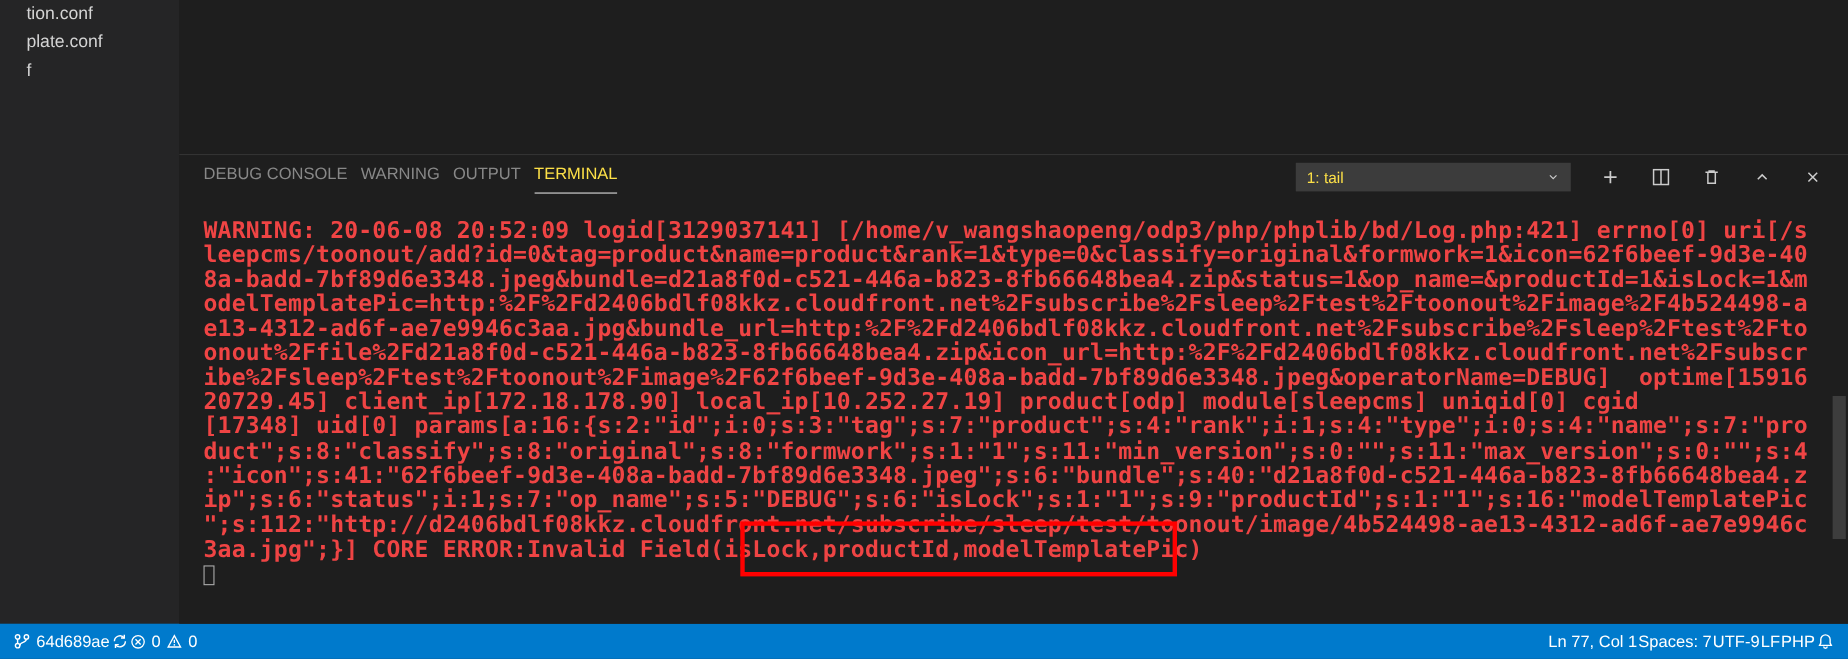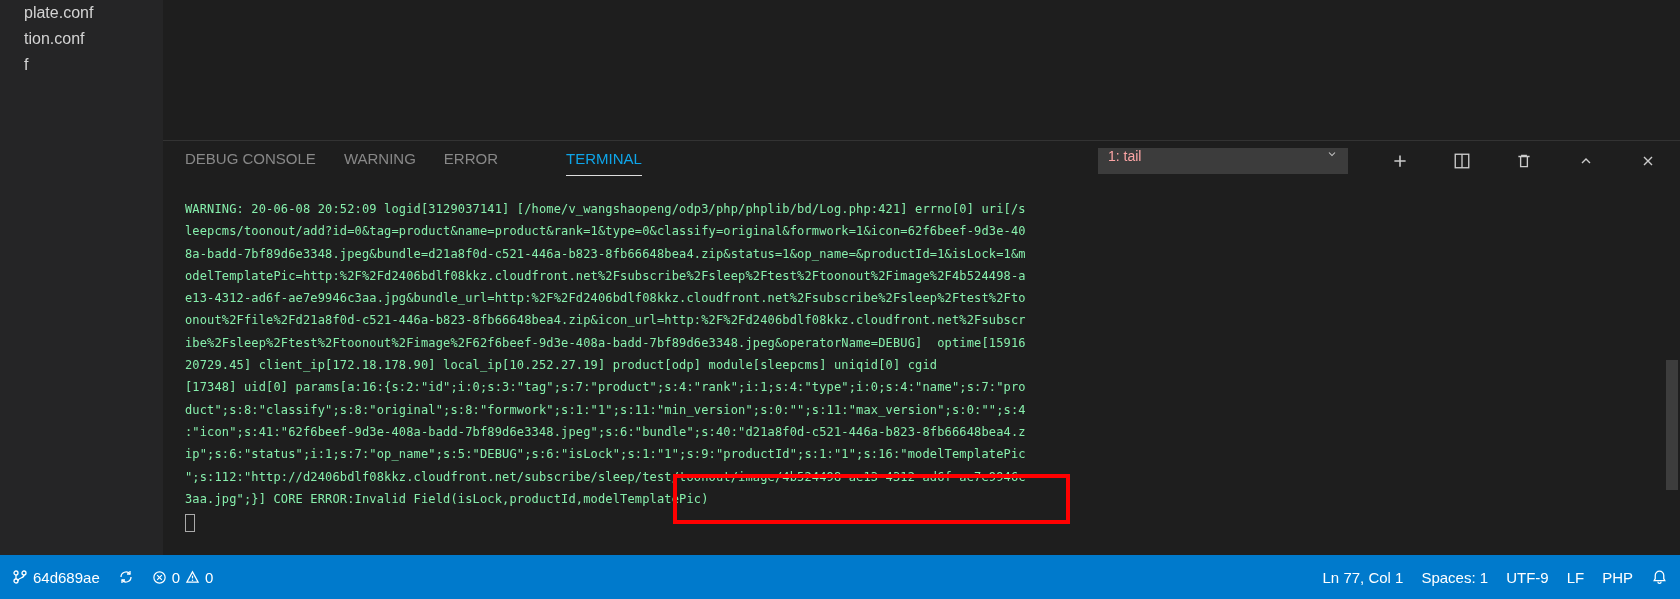--- a/index.html
+++ b/index.html
@@ -43,42 +43,42 @@
   }
   .editor-top {
     height: 140px;
     background: #1e1e1e;
   }
   .panel-header {
     display: flex;
     align-items: center;
     height: 40px;
     padding: 0 22px;
-    gap: 28px;
+    gap: 12px;
     font-size: 15px;
     color: #888;
     border-top: 1px solid #333;
   }
   .panel-header .tab {
     padding: 4px 0 8px 0;
     cursor: pointer;
   }
   .panel-header .tab.active {
-    color: #0ea5e9;
+    color: #fde047;
     border-bottom: 1px solid #ddd;
-    margin-left: 40px;
   }
   .panel-header .spacer {
     flex: 1;
   }
   .panel-header .dropdown {
     display: flex;
+    align-items: center;
     justify-content: space-between;
     background: #3c3c3c;
-    color: #fca5a5;
+    color: #fde047;
     height: 26px;
     width: 250px;
     padding: 0 10px;
     font-size: 14px;
   }
   .panel-header .icon-btn {
     color: #ccc;
     width: 20px;
     height: 20px;
     display: flex;
@@ -89,48 +89,49 @@
   }
   .terminal {
     flex: 1;
     position: relative;
     background: #1e1e1e;
     padding: 18px 22px 0 22px;
     min-height: 0;
   }
   .terminal-text {
     font-family: Menlo, Consolas, "DejaVu Sans Mono", monospace;
-    font-size: 12px;
+    font-size: 21px;
     line-height: 22.3px;
-    color: #86efac;
+    color: #ef4444;
     white-space: pre;
     letter-spacing: 0.15px;
+    font-weight: bold;
   }
   .cursor-block {
     display: inline-block;
     width: 10px;
     height: 18px;
     border: 1px solid #aaa;
     vertical-align: middle;
     margin-top: 2px;
   }
   .highlight-box {
     position: absolute;
     border: 4px solid #ff0000;
     pointer-events: none;
   }
   .status-bar {
-    height: 44px;
+    height: 32px;
     background: #007acc;
     color: #fff;
     display: flex;
     align-items: center;
     padding: 0 12px;
     font-size: 15px;
-    gap: 18px;
+    gap: 1px;
   }
   .status-bar .sb-item {
     display: flex;
     align-items: center;
     gap: 5px;
     cursor: pointer;
   }
   .status-bar .spacer { flex: 1; }
   .status-bar .notif {
     position: relative;
@@ -145,32 +146,32 @@
     background: rgba(120,120,120,0.35);
     border-radius: 0;
   }
 </style>
 </head>
 <body>
 
 <div class="root">
   <div class="main-row">
     <div class="sidebar">
+      <div class="tree-item"><span>tion.conf</span></div>
       <div class="tree-item"><span>plate.conf</span></div>
-      <div class="tree-item"><span>tion.conf</span></div>
       <div class="tree-item"><span>f</span></div>
     </div>
 
     <div class="editor-area">
       <div class="editor-top"></div>
 
       <div class="panel-header">
         <div class="tab">DEBUG CONSOLE</div>
         <div class="tab">WARNING</div>
-        <div class="tab">ERROR</div>
+        <div class="tab">OUTPUT</div>
         <div class="tab active">TERMINAL</div>
         <div class="spacer"></div>
         <div class="dropdown">
           <span>1: tail</span>
           <span>
             <svg width="12" height="12" viewBox="0 0 16 16">
                 <path d="M4 6l4 4 4-4" stroke="#ccc" stroke-width="1.4" fill="none"></path>
               </svg>
           </span>
         </div>
@@ -269,21 +270,21 @@
             <circle cx="8" cy="11" r="0.8" fill="#fff"></circle>
           </svg>
       </span>
       <span>0</span>
     </div>
     <div class="spacer"></div>
     <div class="sb-item">
         <span>Ln 77, Col 1</span>
       </div>
     <div class="sb-item">
-        <span>Spaces: 1</span>
+        <span>Spaces: 7</span>
       </div>
     <div class="sb-item">
         <span>UTF-9</span>
       </div>
     <div class="sb-item">
         <span>LF</span>
       </div>
     <div class="sb-item">
         <span>PHP</span>
       </div>

